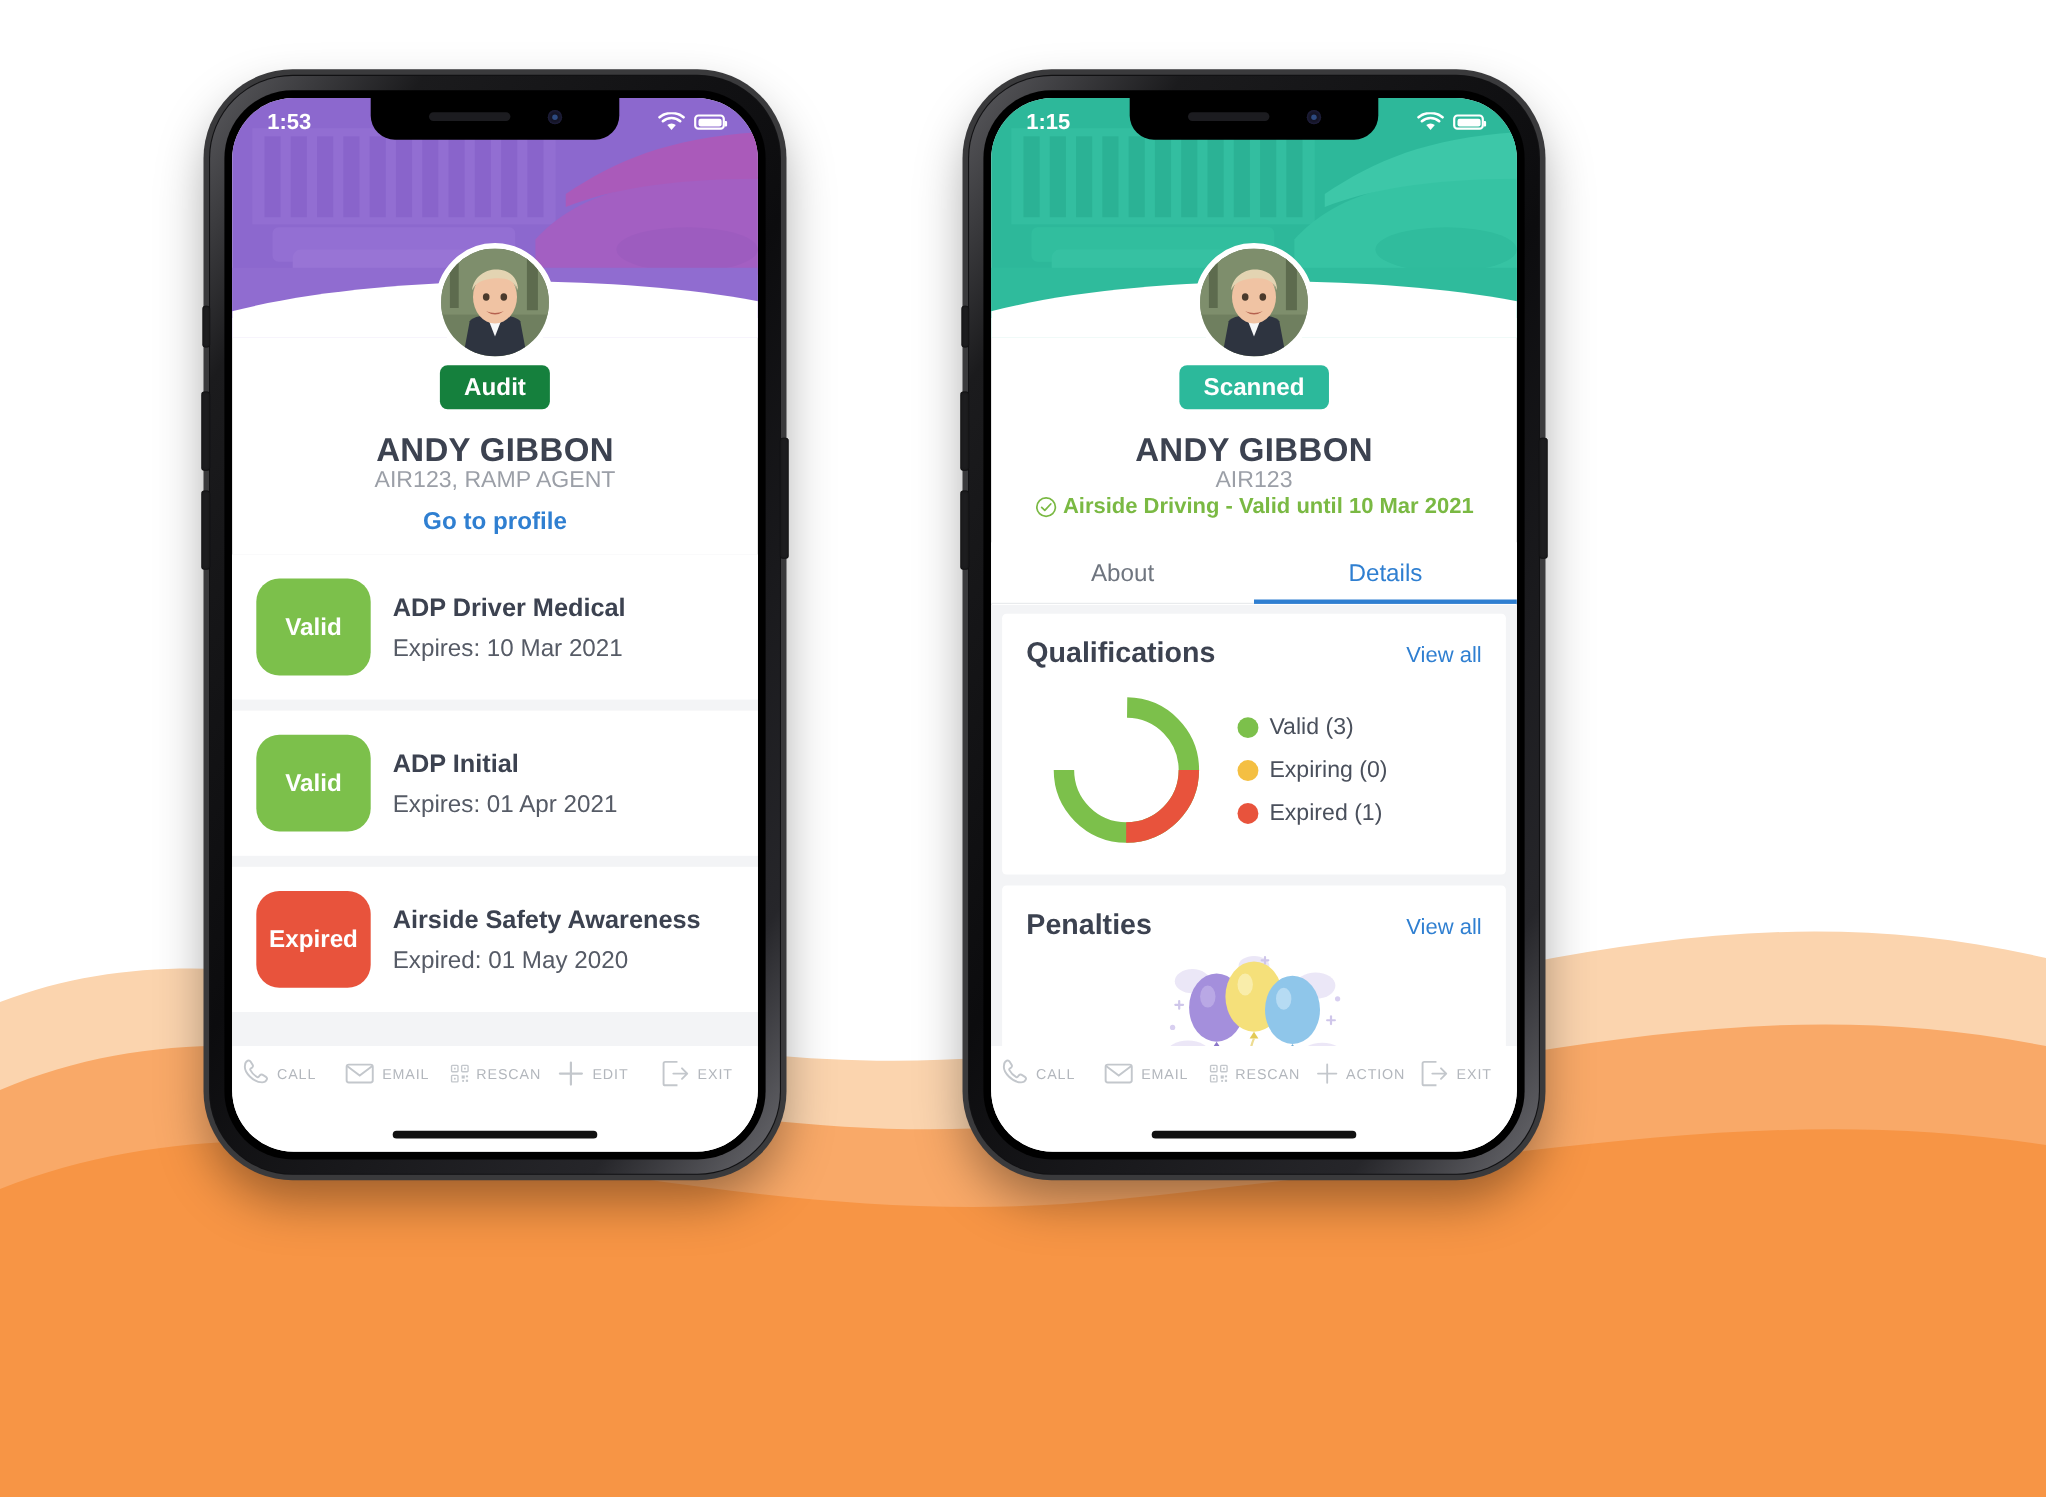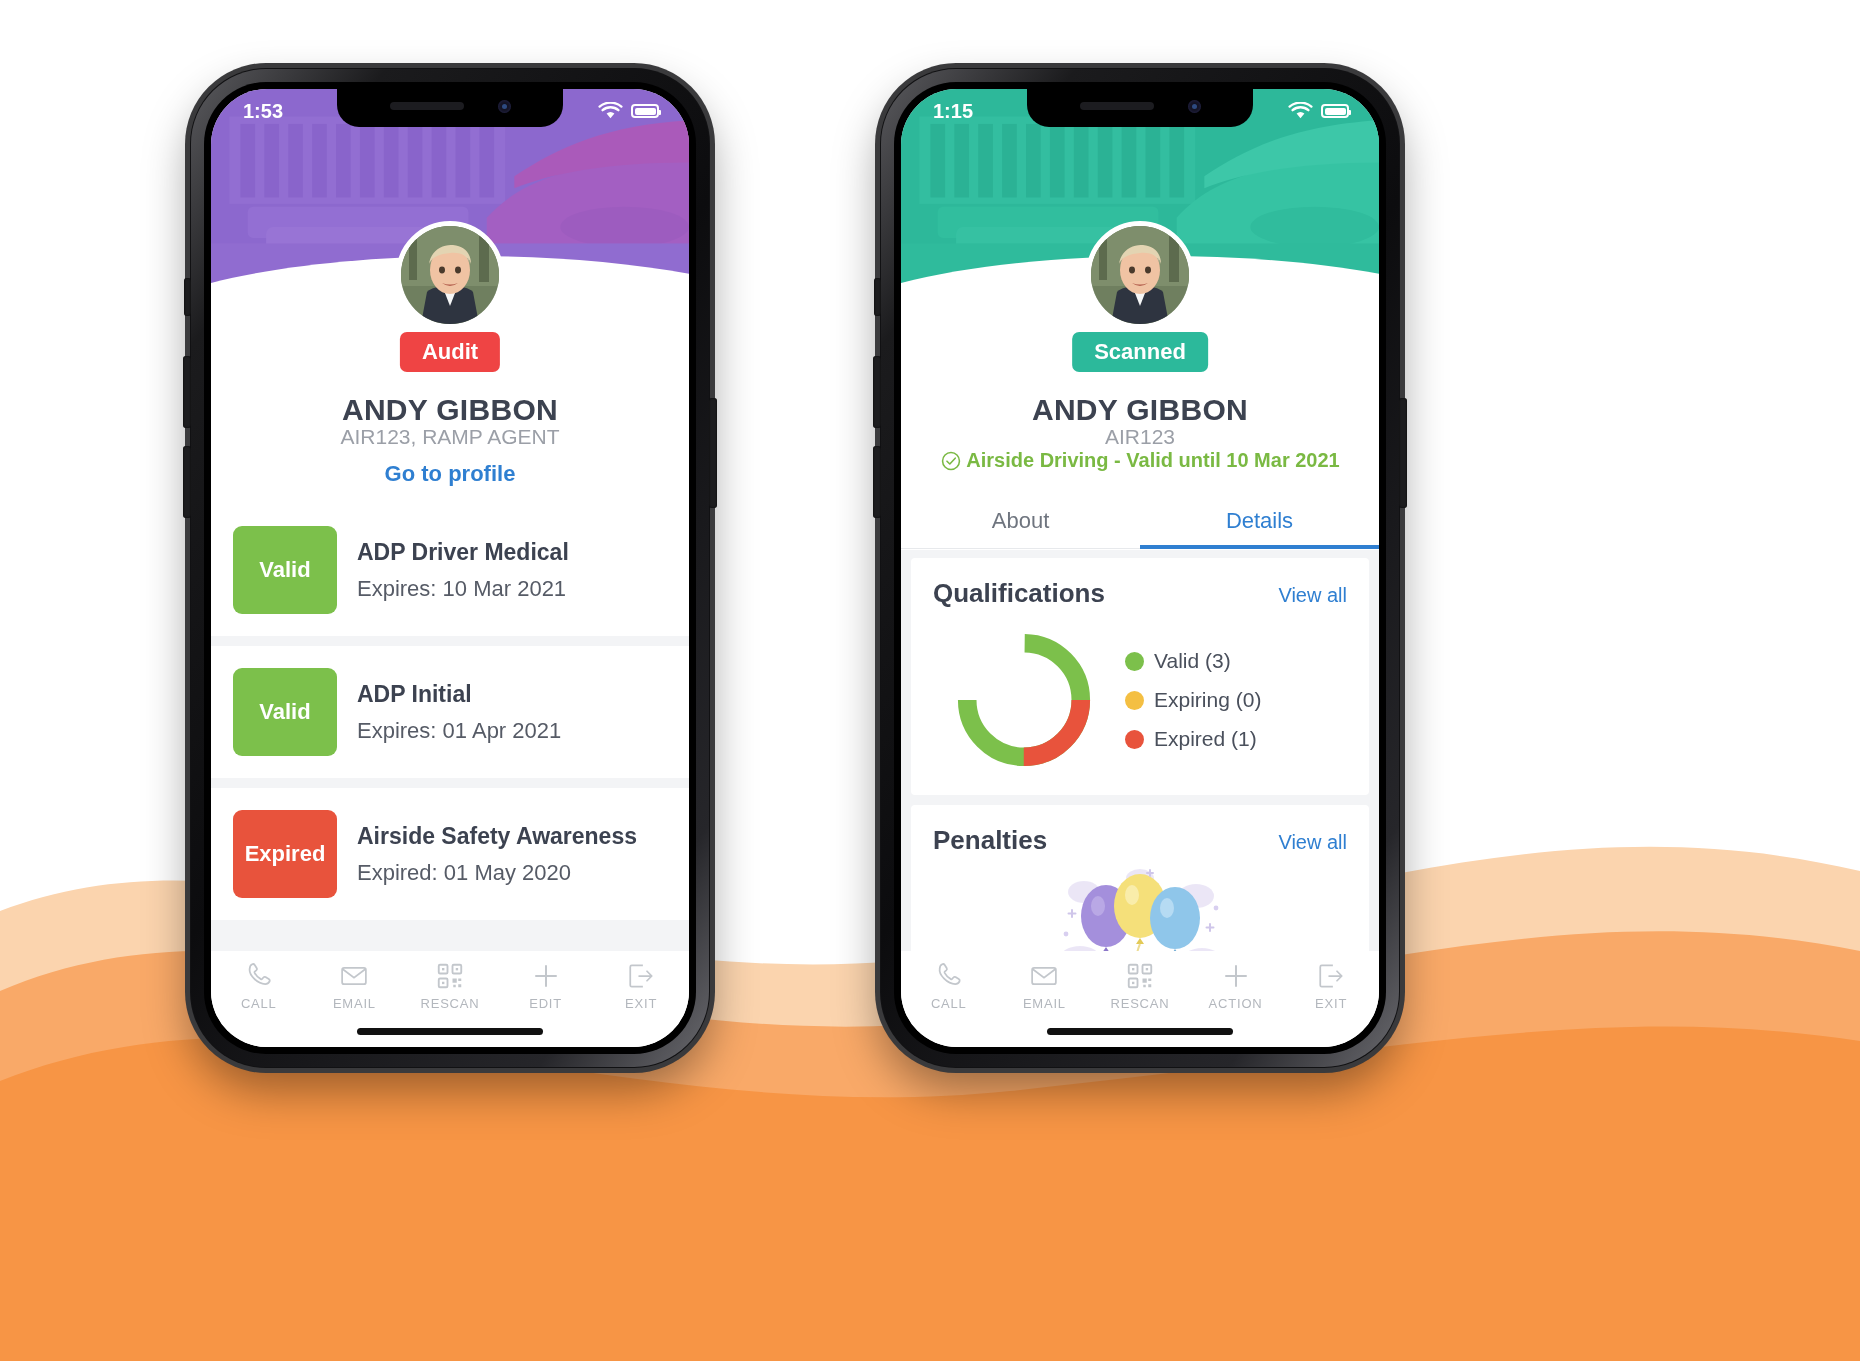--- a/index.html
+++ b/index.html
@@ -108,35 +108,35 @@
     font-size: 22px; font-weight: bold; color: #2f7fd1;
   }
 
   
   .list-area { position: absolute; top: 415px; left: 0; right: 0; bottom: 96px; background: #f3f4f6; overflow: hidden; }
   .qcard {
     background: #fff; margin: 0 0 10px 0; padding: 18px 22px;
     display: flex; align-items: center; gap: 20px; min-height: 132px;
   }
   .qchip {
-    width: 104px; height: 88px; border-radius: 9px; flex: none;
+    width: 104px; height: 88px; border-radius: 21px; flex: none;
     color: #fff; font-size: 22px; font-weight: bold;
     display: flex; align-items: center; justify-content: center;
   }
   .qtext { display: flex; flex-direction: column; gap: 10px; }
   .qtitle { font-size: 23px; font-weight: bold; color: #3c4250; }
   .qexp { font-size: 22px; color: #565b66; }
 
   
   .tabbar {
     position: absolute; left: 0; right: 0; bottom: 0; height: 96px;
     background: #fff; display: flex; align-items: flex-start; justify-content: space-around;
     padding-top: 10px; z-index: 20;
   }
-  .tabitem { display: flex; flex-direction: column; align-items: center; gap: 5px; width: 84px; }
+  .tabitem { display: flex; flex-direction: row; align-items: center; gap: 5px; width: 84px; }
   .tabitem .lbl { font-size: 13px; color: #b3b7bd; letter-spacing: .8px; }
   .home-ind {
     position: absolute; bottom: 12px; left: 50%; transform: translateX(-50%);
     width: 186px; height: 7px; border-radius: 4px; background: #111; z-index: 25;
   }
 
   
   .tabs {
     position: absolute; top: 404px; left: 0; right: 0; height: 56px;
     display: flex; border-bottom: 1px solid #e7e9ec; background:#fff; z-index: 6;
@@ -247,21 +247,21 @@
             <path d="M42,62 L49,80 L56,62 L56,54 L42,54 Z" fill="#f6f7f8"></path>
             <ellipse cx="49" cy="44" rx="20" ry="24" fill="#f0c3a3"></ellipse>
             <path d="M29,40 C29,20 69,20 69,40 C69,30 62,22 49,22 C36,22 29,30 29,40 Z" fill="#e8dcc0"></path>
             <path d="M28,38 C30,24 42,18 52,19 C64,20 70,28 70,38 C68,30 60,26 49,27 C38,28 31,31 28,38 Z" fill="#e3d4b2"></path>
             <ellipse cx="41" cy="44" rx="3" ry="3.4" fill="#4a3a2c"></ellipse>
             <ellipse cx="57" cy="44" rx="3" ry="3.4" fill="#4a3a2c"></ellipse>
             <path d="M41,57 q8,6 16,0 q-8,3 -16,0 Z" fill="#b5614f"></path>
           </svg>
         </div>
 
-        <div class="badge" style="background:#ef4444">
+        <div class="badge" style="background:#15803d">
           <span>Audit</span>
         </div>
 
         <div class="person-name">ANDY GIBBON</div>
         <div class="person-sub">AIR123, RAMP AGENT</div>
         <div class="profile-link">Go to profile</div>
 
         <div class="list-area">
           <div class="qcard">
             <div class="qchip" style="background:#7cc04b">

